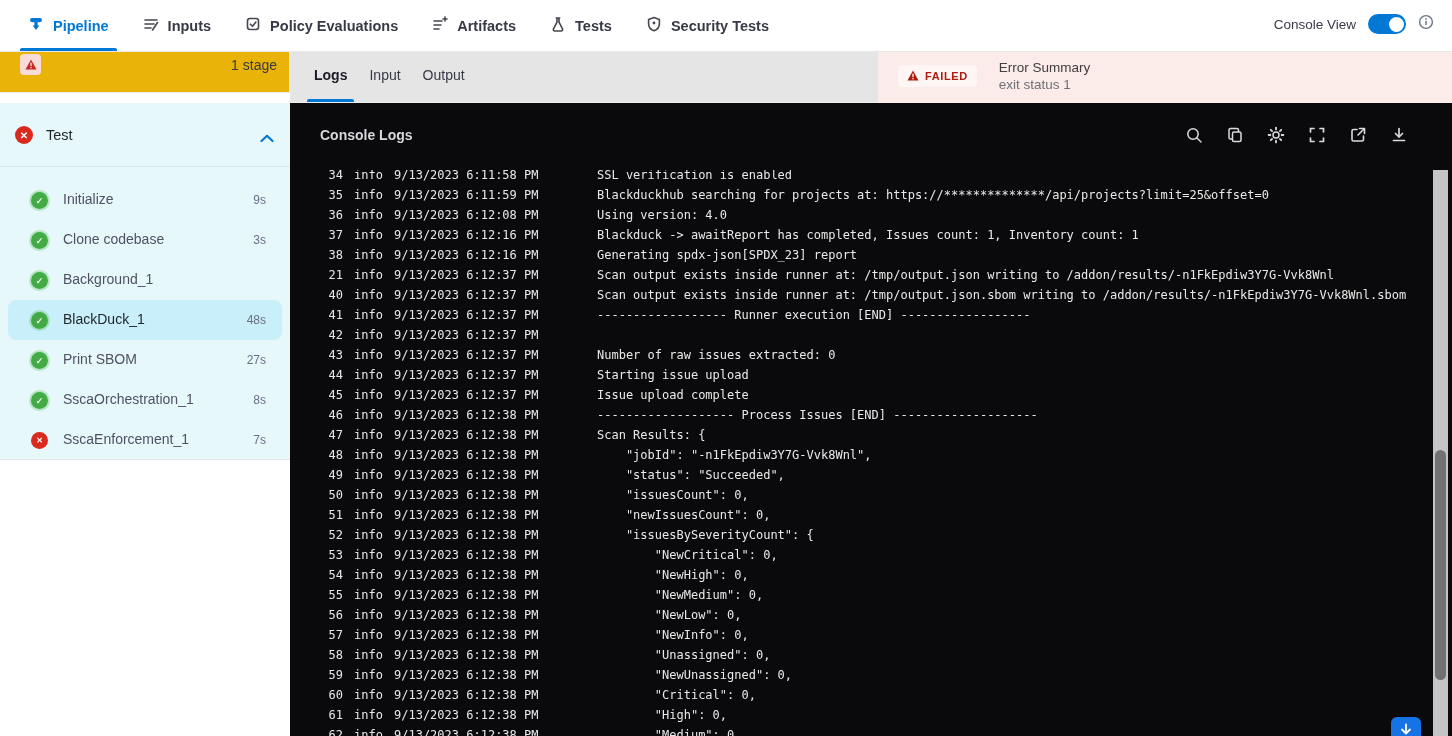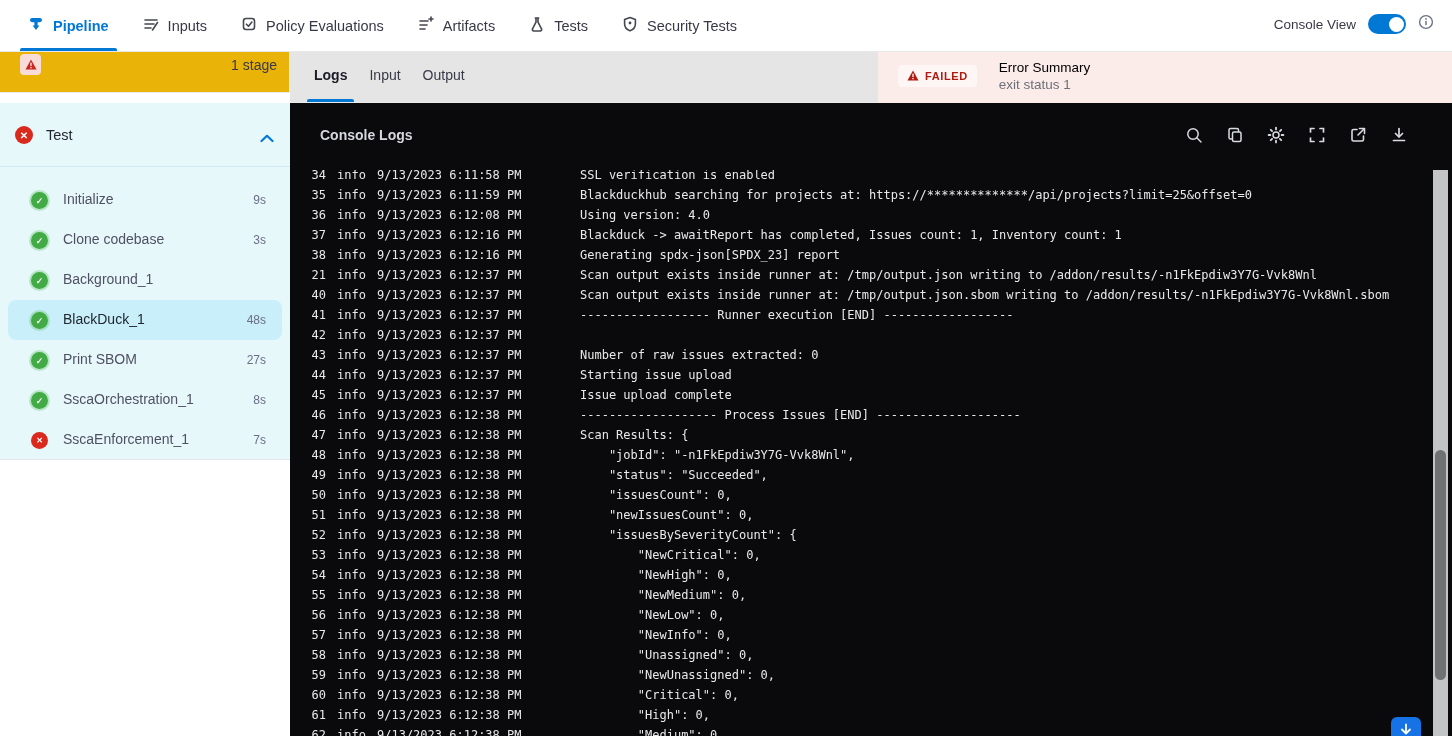--- a/index.html
+++ b/index.html
@@ -4,21 +4,21 @@
 <style>
   * { margin:0; padding:0; box-sizing:border-box; }
   html,body { width:1452px; height:736px; overflow:hidden; background:#fff;
               font-family:"Liberation Sans", sans-serif; }
 
   
   #topnav { position:absolute; left:0; top:0; width:1452px; height:52px;
             background:#fff; border-bottom:1px solid #E7E8EA; z-index:5; }
   #nav-tabs { display:flex; align-items:center; height:100%; padding-left:28px; gap:34px; }
   .nav-tab { position:relative; display:flex; align-items:center; gap:9px; height:100%;
-             font-size:14.5px; color:#383946; cursor:pointer; }
+             font-size:14.5px; color:#383946; cursor:pointer;font-weight:bold; }
   .nav-tab svg { flex:0 0 auto; }
   .nav-tab.active { color:#0278D5; font-weight:bold; }
   .nav-tab.active .tab-underline { position:absolute; left:-8px; right:-8px; bottom:0;
              height:3px; background:#0278D5; border-radius:2px 2px 0 0; }
   #nav-right { position:absolute; right:18px; top:0; height:48px; display:flex;
                align-items:center; gap:12px; }
   #console-view-label { font-size:13.5px; color:#383946; }
   #console-view-toggle { width:38px; height:20px; border-radius:10px; background:#0278D5;
                position:relative; cursor:pointer; }
   #console-view-toggle .knob { position:absolute; right:2.5px; top:2.5px; width:15px;
@@ -39,21 +39,21 @@
   .ctab.active { color:#1C1C28; font-weight:bold; }
   .ctab.active .ctab-underline { position:absolute; left:4px; right:4px; bottom:0; height:3px;
           background:#0278D5; border-radius:2px 2px 0 0; }
 
   #error-summary { position:absolute; left:878px; top:48px; width:574px; height:55px;
                    background:#FBEBE9; display:flex; align-items:center; padding-left:20px; gap:22px; }
   #failed-badge { display:flex; align-items:center; gap:6px; background:rgba(255,255,255,0.55);
                   border-radius:4px; padding:5px 9px; }
   #failed-badge span { font-size:11px; font-weight:bold; letter-spacing:.6px; color:#AE1B10; }
   #error-texts { display:flex; flex-direction:column; gap:2px; }
-  #error-title { font-size:13.5px; color:#000000; }
+  #error-title { font-size:13.5px; color:#404040; }
   #error-message { font-size:13.5px; color:#6E7077; }
 
   
   #sidebar-body { position:absolute; left:0; top:103px; width:290px; bottom:0; background:#fff; }
   #stage-panel { position:absolute; left:0; top:0; width:290px; height:357px; background:#E7F8FB;
                  border-bottom:1px solid #E3E4E8; }
   #stage-header { position:absolute; left:0; top:0; width:100%; height:64px;
                   border-bottom:1px solid #CFE9EF; cursor:pointer; }
   .x-circle { position:absolute; left:15px; top:23px; width:18px; height:18px; border-radius:50%;
               background:#DA291D; color:#fff; font-size:10px; display:flex; align-items:center;
@@ -75,21 +75,21 @@
 
   
   #console { position:absolute; left:290px; top:103px; right:0; bottom:0; background:#0A0A0C; }
   #console-header { position:absolute; left:0; top:0; right:0; height:64px; display:flex;
                     align-items:center; padding:0 30px; }
   #console-title { font-size:14px; font-weight:bold; color:#D6D8DE; }
   #console-toolbar { margin-left:auto; display:flex; align-items:center; gap:23px; padding-right:14px; }
   .cicon { width:18px; height:18px; display:flex; align-items:center; justify-content:center;
            cursor:pointer; }
 
-  #log-view { position:absolute; left:0; top:67px; right:0; bottom:0; overflow:hidden; }
+  #log-view { position:absolute; left:0; top:67px; right:0; bottom:0; overflow:hidden;padding-left:17px; }
   #log-rows { margin-top:-5px; }
   .log-row { position:relative; height:20px; font-family:"DejaVu Sans Mono", monospace;
              font-size:12px; line-height:20px; color:#E9E9E9; }
   .ln  { position:absolute; left:0;   width:36px; text-align:right; }
   .lv  { position:absolute; left:47px; }
   .ts  { position:absolute; left:87px; white-space:pre; }
   .msg { position:absolute; left:290px; white-space:pre; }
 
   
   #scrollbar { position:absolute; left:1433px; top:170px; width:15px; height:566px;

